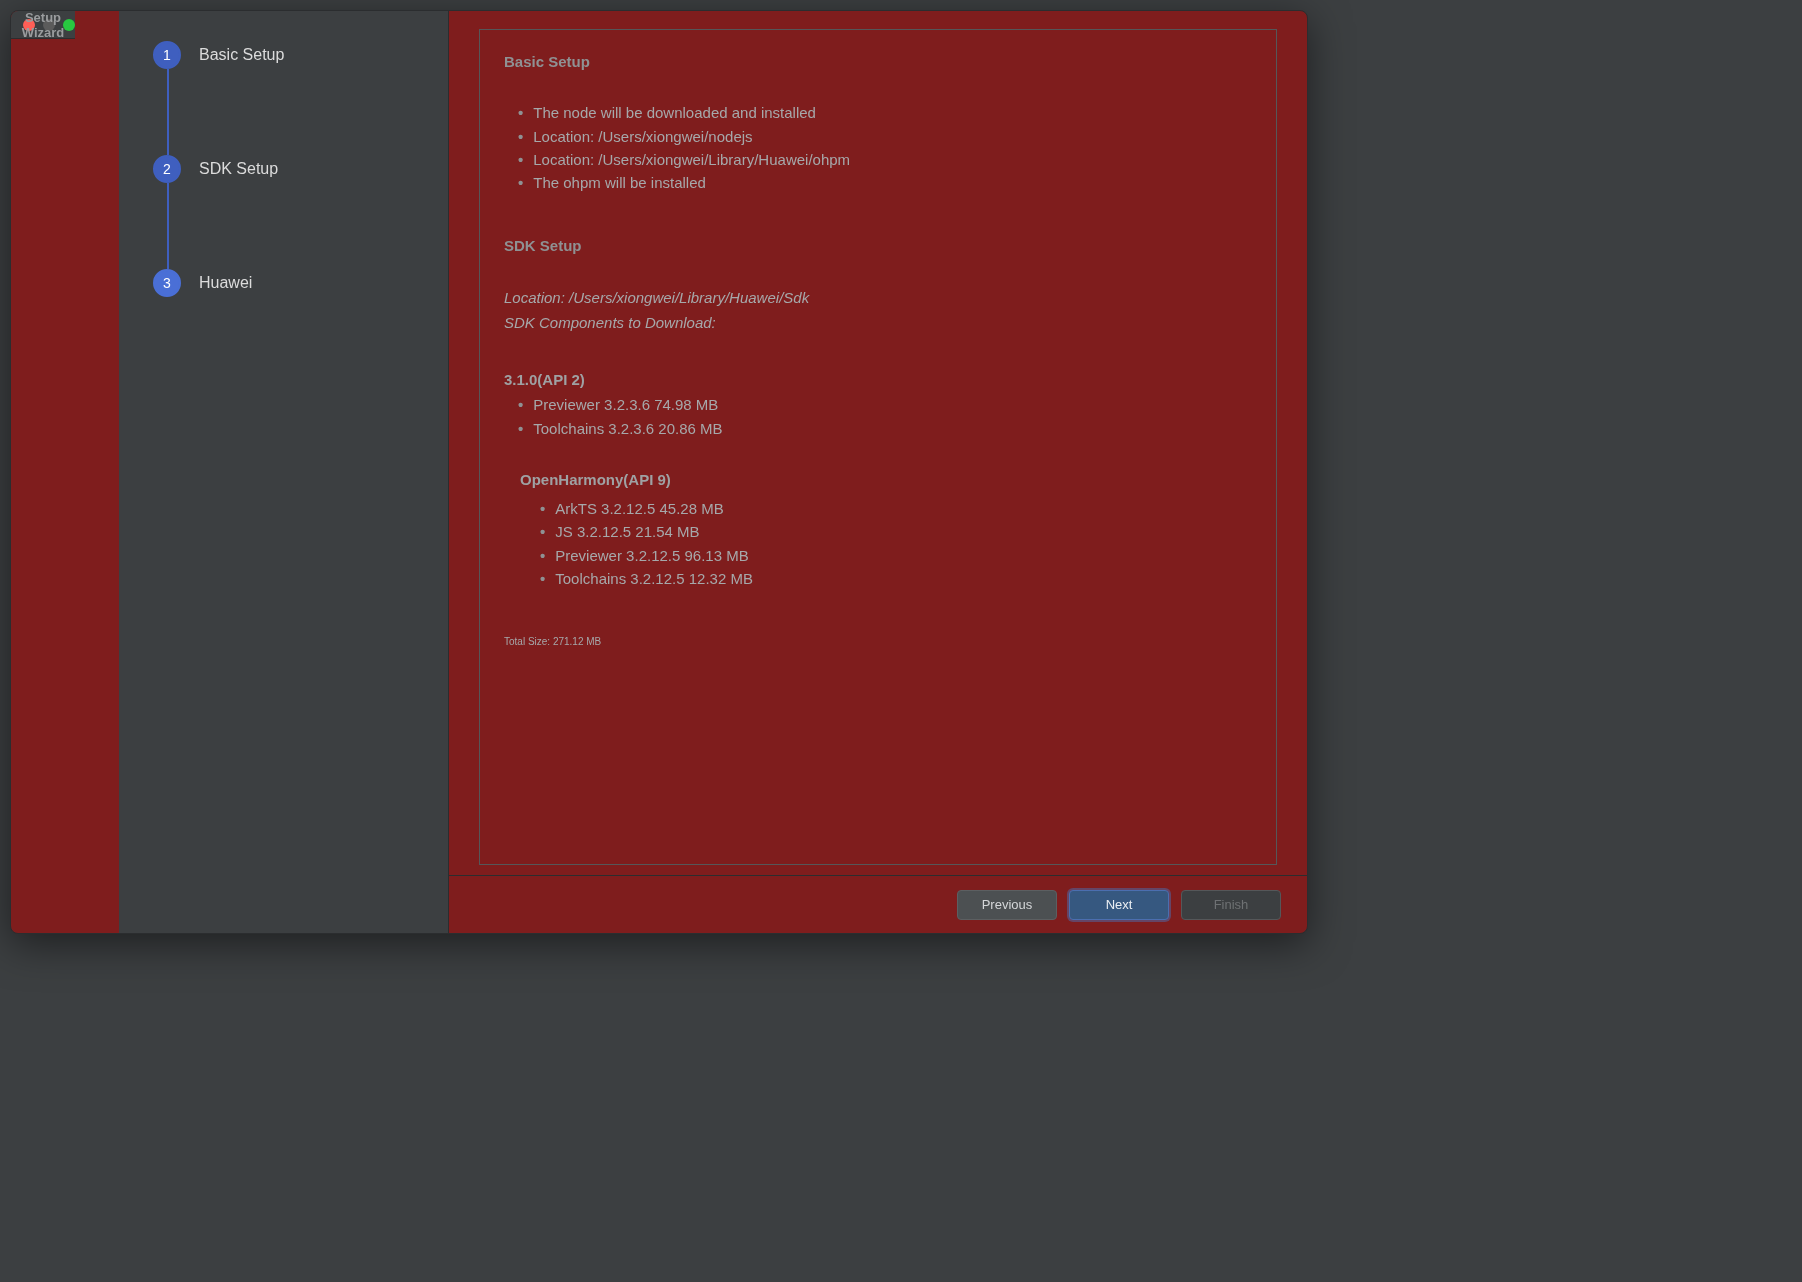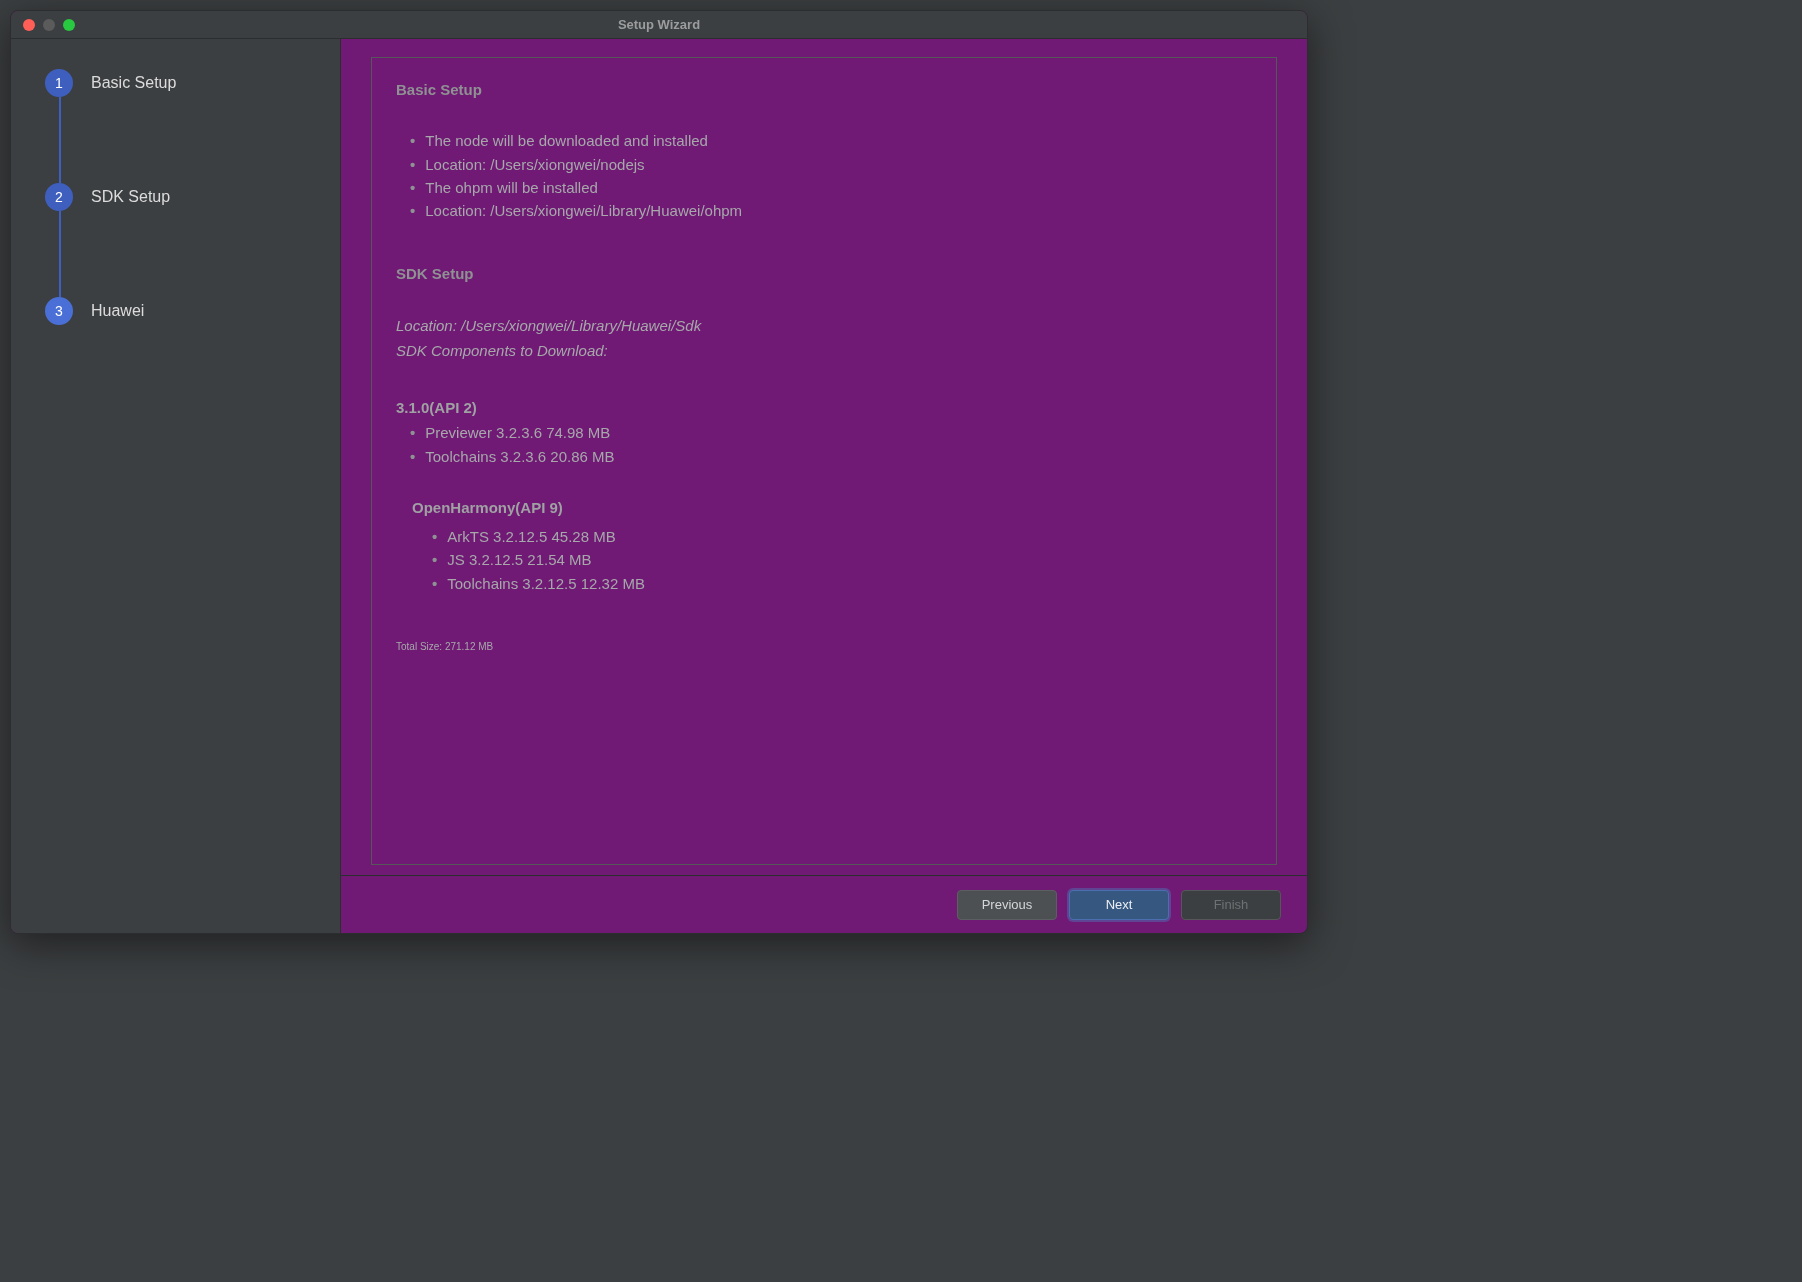--- a/index.html
+++ b/index.html
@@ -7,28 +7,28 @@
   body {
     font-family: -apple-system, "Helvetica Neue", Arial, sans-serif;
     background: #3c3f41;
     color: #bbbbbb;
     font-size: 13px;
     overflow: hidden;
   }
   .window {
     width: 1298px;
     height: 924px;
-    background: #701a75;
+    background: #7f1d1d;
     border: 1px solid #2b2d2f;
     border-radius: 8px;
     overflow: hidden;
     display: flex;
-    flex-direction: column;
     box-shadow: 0 10px 40px rgba(0,0,0,0.5);
     margin: 10px;
+    gap: 44px;
   }
   .titlebar {
     height: 28px;
     background: #3c3f41;
     display: flex;
     align-items: center;
     position: relative;
     border-bottom: 1px solid #2b2d2f;
   }
   .traffic-lights {
@@ -217,39 +217,40 @@
     </aside>
 
     <section class="main">
       <div class="content-wrap">
         <div class="content">
 
           <h3>Basic Setup</h3>
           <ul>
             <li>The node will be downloaded and installed</li>
             <li>Location: /Users/xiongwei/nodejs</li>
+            <li>Location: /Users/xiongwei/Library/Huawei/ohpm</li>
             <li>The ohpm will be installed</li>
-            <li>Location: /Users/xiongwei/Library/Huawei/ohpm</li>
           </ul>
 
           <h3>SDK Setup</h3>
           <div class="plain">Location: /Users/xiongwei/Library/Huawei/Sdk</div>
           <div class="plain">SDK Components to Download:</div>
 
           <h4 style="margin-top:34px">3.1.0(API 2)</h4>
           <ul class="tight">
             <li>Previewer  3.2.3.6  74.98 MB</li>
             <li>Toolchains  3.2.3.6  20.86 MB</li>
           </ul>
 
           <div class="sub-block">
             <h4>OpenHarmony(API 9)</h4>
             <ul>
               <li>ArkTS  3.2.12.5  45.28 MB</li>
               <li>JS  3.2.12.5  21.54 MB</li>
+              <li>Previewer  3.2.12.5  96.13 MB</li>
               <li>Toolchains  3.2.12.5  12.32 MB</li>
             </ul>
           </div>
 
           <div class="total">Total Size: 271.12 MB</div>
         </div>
       </div>
 
       <div class="footer">
         <div class="btn">

